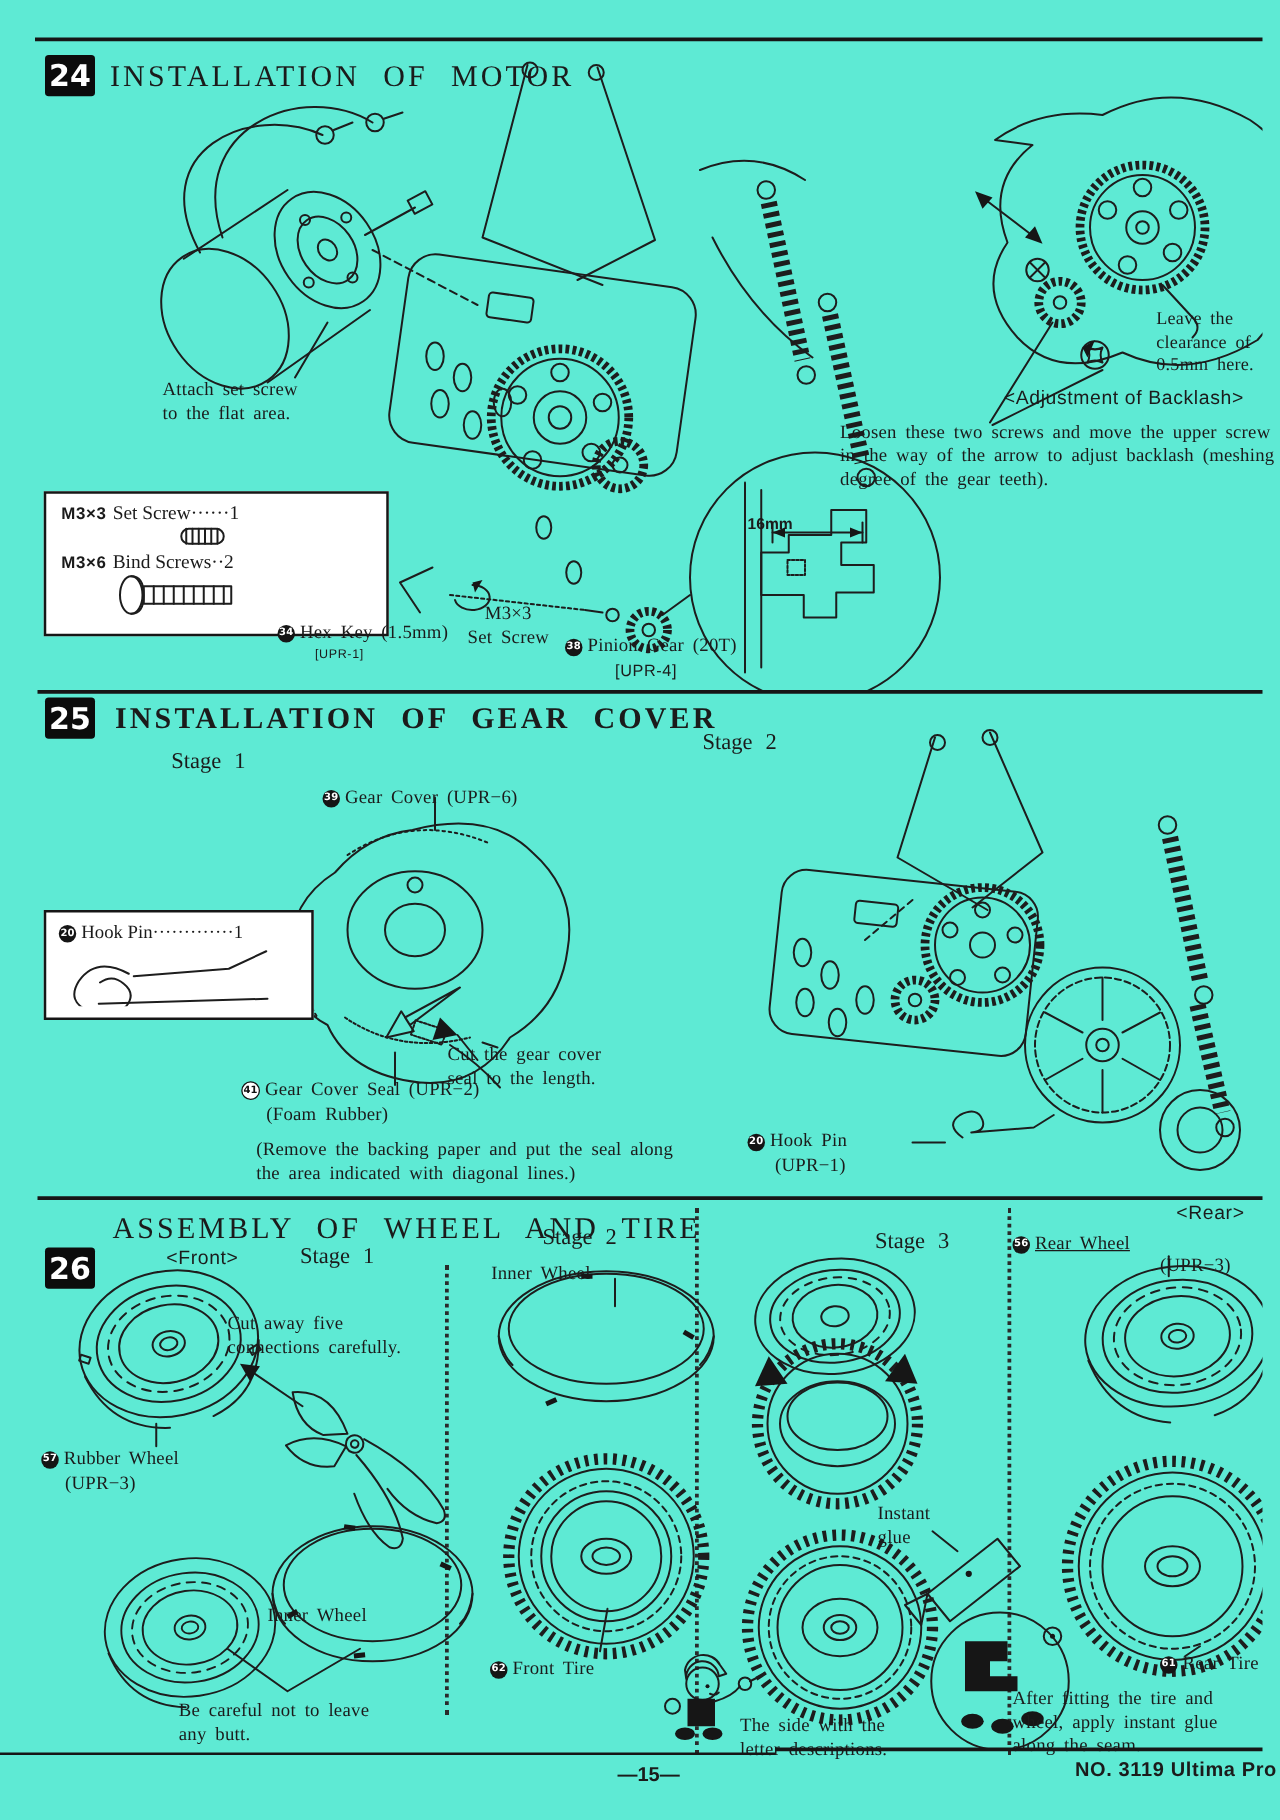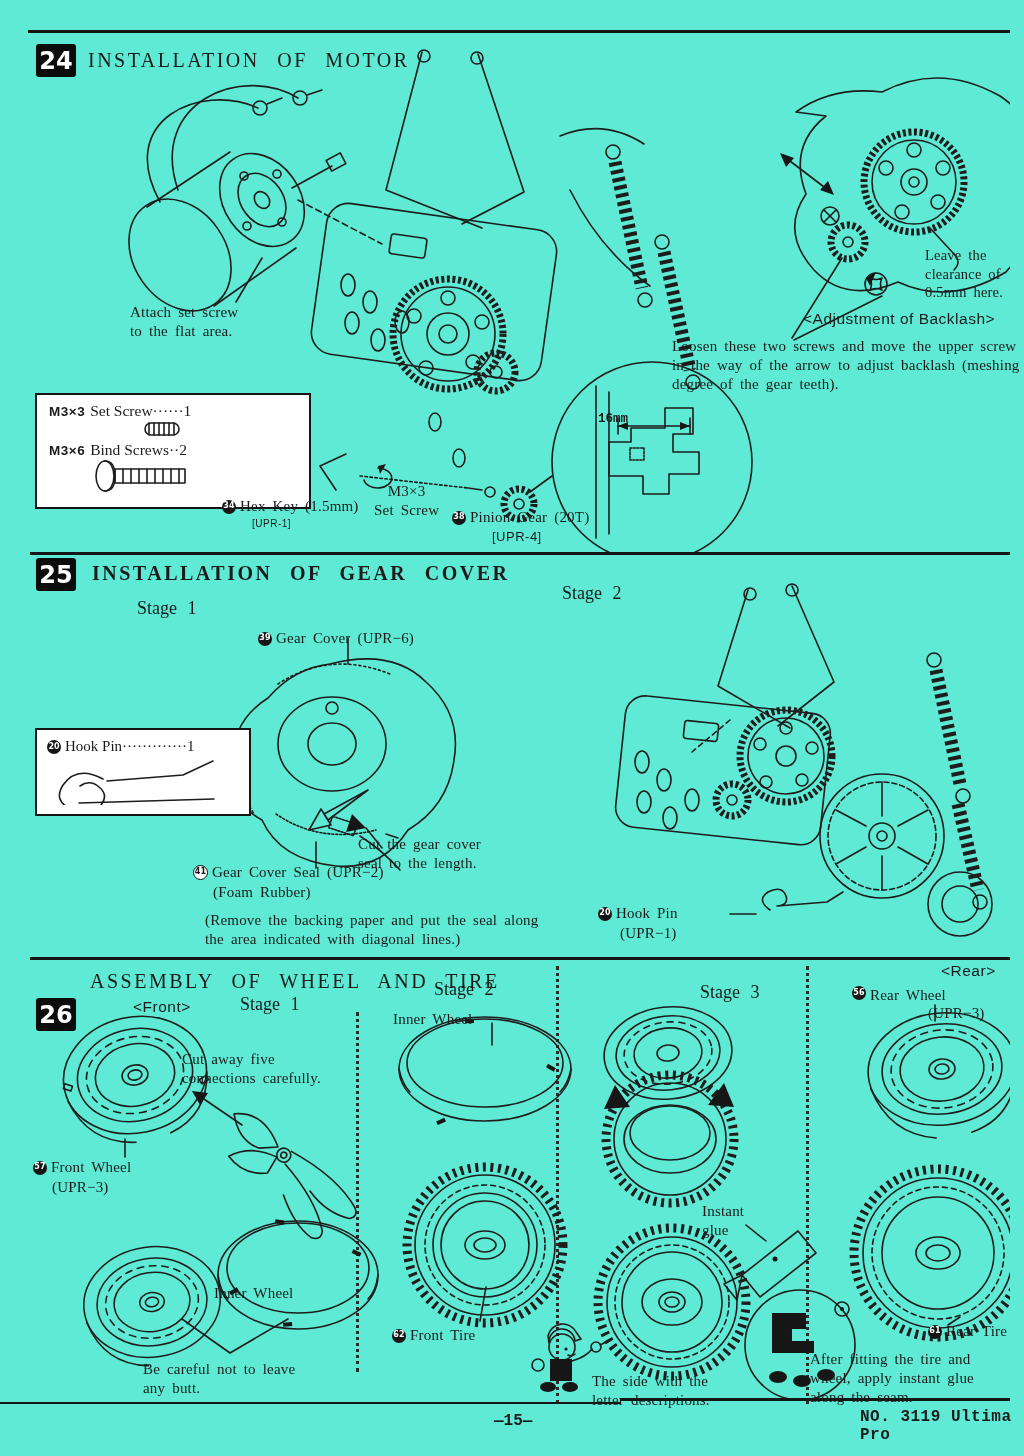--- a/index.html
+++ b/index.html
@@ -1,33 +1,33 @@
 <!DOCTYPE html>
 <html><head>
 <meta charset="utf-8">
 <style>
   html,body{margin:0;padding:0;background:#e8e8e6;}
   .page{position:relative;width:1024px;height:1456px;background:#5eead4;color:#1b1b1b;
         font-family:"Liberation Serif",serif;overflow:hidden;}
   .abs{position:absolute;}
   .lbl{font-size:15px;line-height:1.28;letter-spacing:.2px;word-spacing:3px;white-space:pre-line;}
-  .title{font-size:20px;letter-spacing:2.5px;word-spacing:10px;}
+  .title{font-size:24px;letter-spacing:2.5px;word-spacing:10px;}
   .stage{font-size:18px;word-spacing:6px;}
   .tag{font-size:15.5px;font-family:"Liberation Sans",sans-serif;letter-spacing:.5px;}
   .badge{width:40px;height:33px;background:#0c0c0c;color:#fff;border-radius:3px;
          font-family:"DejaVu Sans",sans-serif;font-weight:bold;font-size:24px;
          display:flex;align-items:center;justify-content:center;}
   .pn{display:inline-flex;width:14px;height:14px;border-radius:50%;background:#151515;color:#fff;
       font-family:"DejaVu Sans",sans-serif;font-size:8px;font-weight:bold;
       align-items:center;justify-content:center;vertical-align:0px;margin-right:4px;flex:none;}
   .pn.light{background:#fff;color:#111;border:1.5px solid #111;width:13px;height:13px;}
   .box{border:2px solid #161616;background:#fff;}
   .hr{position:absolute;background:#161616;}
   .vdots{position:absolute;width:0;border-left:3px dotted #2a2a2a;}
-  .sans{font-family:Liberation Mono, monospace;}
+  .sans{font-family:Liberation Sans, sans-serif;}
   .psize{font-family:"Liberation Sans",sans-serif;font-size:13.5px;font-weight:bold;letter-spacing:.5px;margin-right:5px;}
   .prow{display:flex;align-items:baseline;font-size:15.5px;}
   svg{display:block;}
   .ink{stroke:#1d1d1d;fill:none;stroke-width:1.6;stroke-linecap:round;stroke-linejoin:round;}
   .teeth{stroke:#1d1d1d;fill:none;stroke-width:7;stroke-dasharray:3 2.6;}
   .knobs{stroke:#1d1d1d;fill:none;stroke-width:9;stroke-dasharray:3 4.6;}
   .coil{stroke:#1d1d1d;fill:none;stroke-width:13;stroke-dasharray:4 4;}
   .fill{fill:#161616;stroke:none;}
 </style>
 </head>
@@ -342,21 +342,21 @@
 
   <div class="abs badge" style="left:36px;top:966px;margin-top:32px;">26</div>
   <div class="abs title" style="left:90px;top:970px;">ASSEMBLY OF WHEEL AND TIRE</div>
   <div class="abs tag" style="left:133px;top:998px;">&lt;Front&gt;</div>
   <div class="abs stage" style="left:240px;top:994px;">Stage 1</div>
   <div class="abs stage" style="left:434px;top:979px;">Stage 2</div>
   <div class="abs lbl" style="left:393px;top:1010px;">Inner Wheel</div>
   <div class="abs stage" style="left:700px;top:982px;">Stage 3</div>
   <div class="abs tag" style="left:941px;top:962px;">&lt;Rear&gt;</div>
 
-  <div class="abs lbl" style="left:852px;top:986px;display:flex;">
+  <div class="abs lbl" style="left:810px;top:986px;display:flex;align-items:center;text-decoration:underline;">
     <span class="pn">56</span>
     <span>Rear Wheel</span>
   </div>
   <div class="abs lbl" style="left:928px;top:1004px;">(UPR−3)</div>
 
   <div class="vdots" style="left:356px;top:1012px;height:360px;"></div>
   <div class="vdots" style="left:556px;top:966px;height:438px;"></div>
   <div class="vdots" style="left:806px;top:966px;height:438px;"></div>
 
   <svg class="abs" style="left:30px;top:957px;" width="980" height="453" viewBox="0 0 980 453">
@@ -504,21 +504,21 @@
       <circle class="ink" cx="812" cy="352" r="7" stroke-width="2"></circle>
       <circle class="fill" cx="812" cy="352" r="2"></circle>
     </g>
   </svg>
 
   <div class="abs lbl" style="left:182px;top:1050px;width:180px;">Cut away five
 connections carefully.</div>
 
   <div class="abs lbl" style="left:33px;top:1158px;display:flex;align-items:center;">
     <span class="pn">57</span>
-    <span>Front Wheel</span>
+    <span>Rubber Wheel</span>
   </div>
   <div class="abs lbl" style="left:52px;top:1178px;">(UPR−3)</div>
 
   <div class="abs lbl" style="left:214px;top:1284px;">Inner Wheel</div>
   <div class="abs lbl" style="left:143px;top:1360px;width:230px;">Be careful not to leave
 any butt.</div>
 
   <div class="abs lbl" style="left:392px;top:1326px;display:flex;align-items:center;">
     <span class="pn">62</span>
     <span>Front Tire</span>

